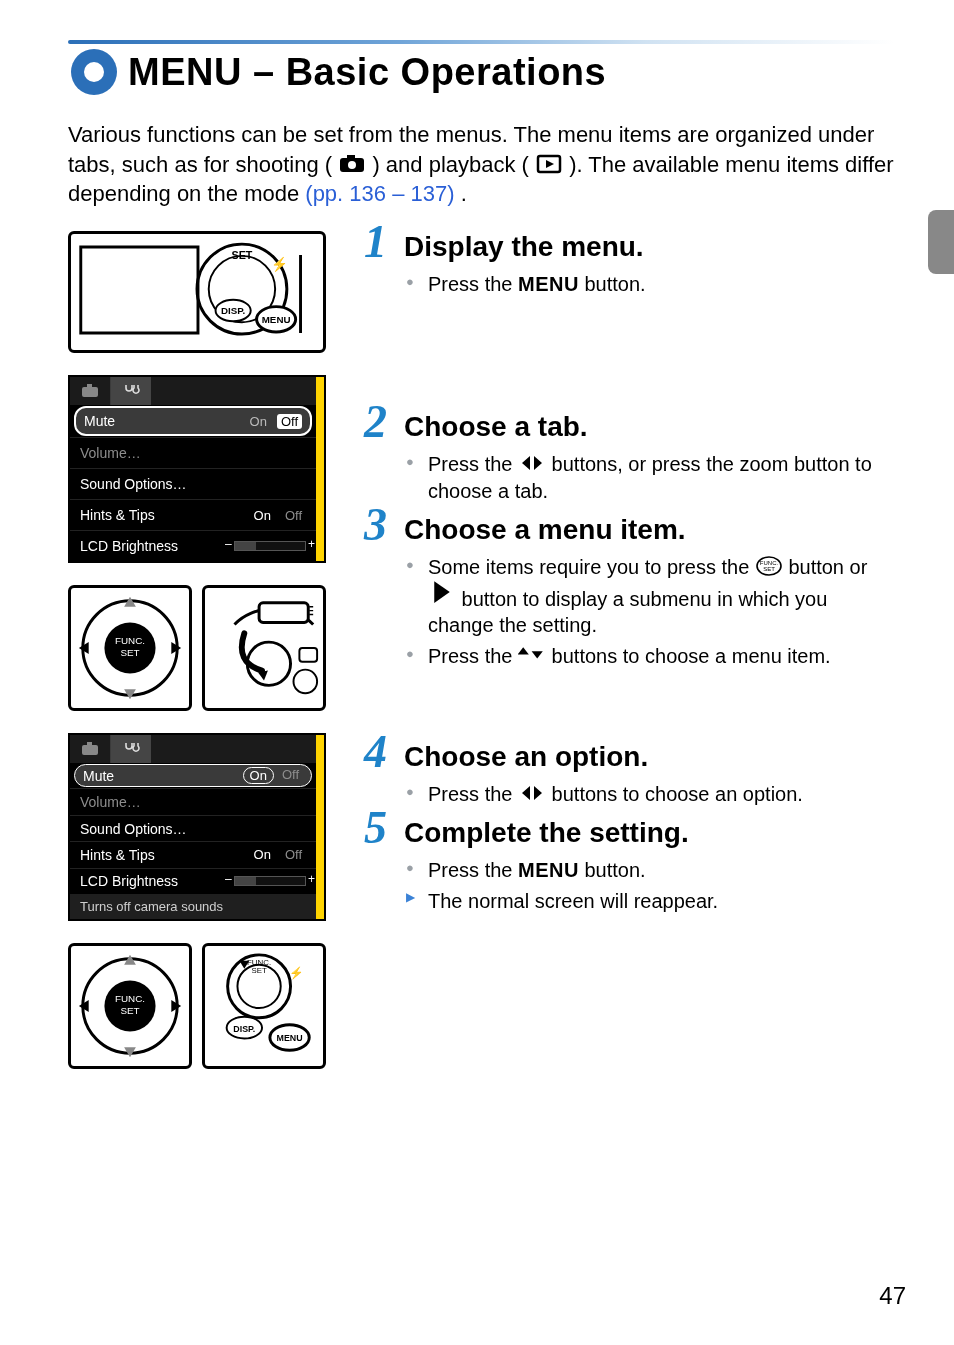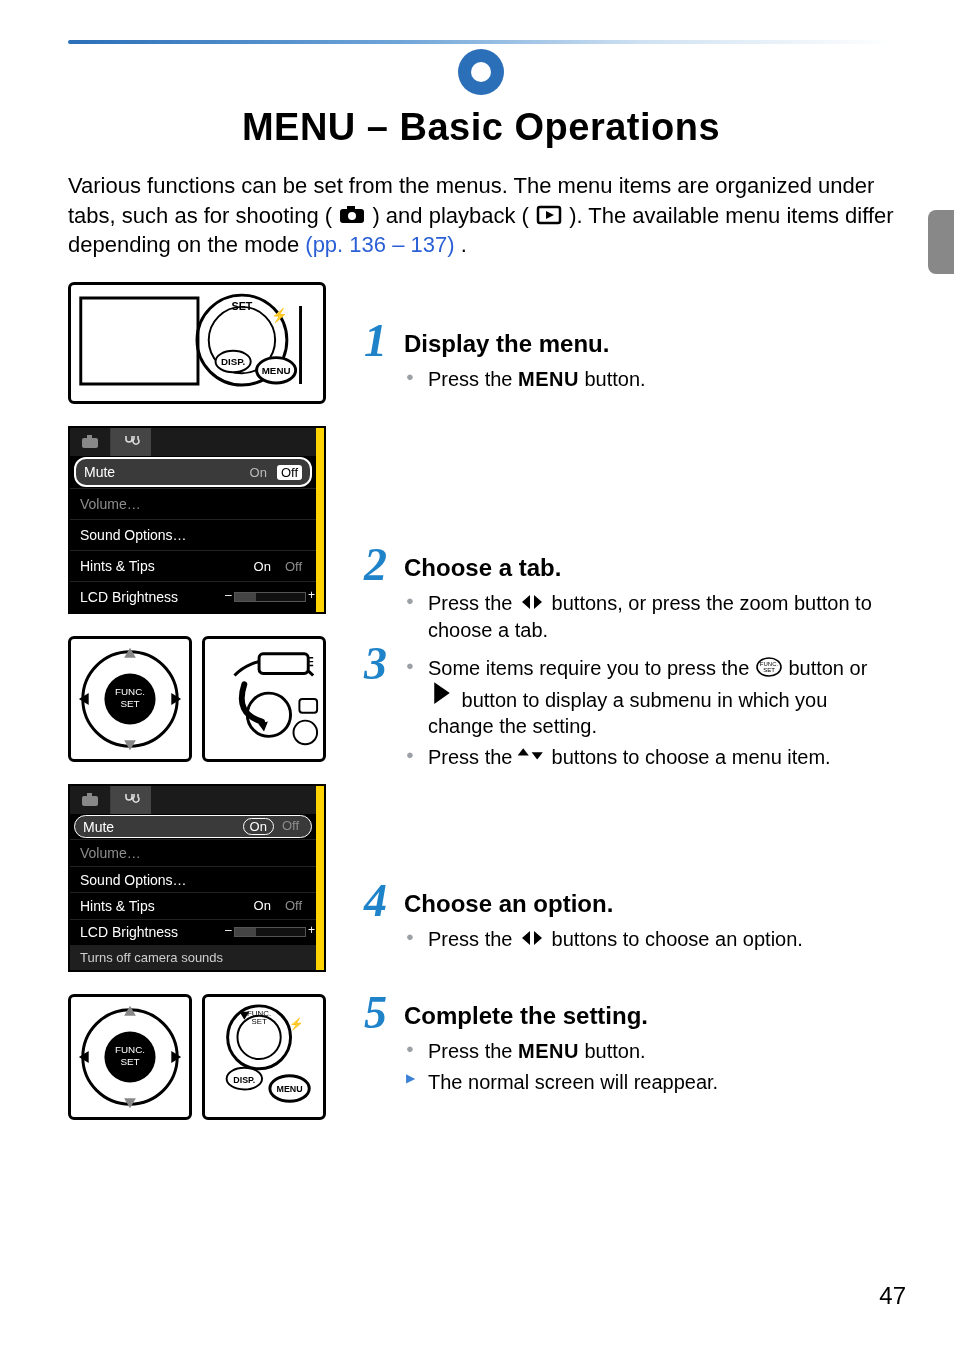--- a/index.html
+++ b/index.html
@@ -19,21 +19,20 @@
     height: 4px;
     background: linear-gradient(90deg, #2b6fb8 0%, #6fa4d8 40%, #d0e2f2 70%, #fff 100%);
     margin-bottom: 2px;
     border-radius: 2px;
   }
   .title-row {
     display: flex;
     align-items: center;
     gap: 8px;
     margin-bottom: 14px;
-    flex-direction: column;
   }
   .title-bullet {
     width: 52px;
     height: 52px;
     flex: 0 0 auto;
   }
   .title-text {
     font-family: "Arial Black", Impact, sans-serif;
     font-size: 38px;
     font-weight: 900;
@@ -139,24 +138,23 @@
     left:0;
     top:-12px;
     font-family: Georgia, "Times New Roman", serif;
     font-style: italic;
     font-weight: bold;
     font-size: 46px;
     color: #1f83c9;
     line-height: 1;
   }
   .step-title {
-    font-size: 24px;
+    font-size: 28px;
     font-weight: bold;
     margin-bottom: 6px;
-    margin-top: 48px;
   }
   .step-body ul { margin:0 0 8px 0; padding-left: 24px; list-style: none;}
   .step-body li { position:relative; padding:2px 0; font-size:20px; line-height:1.32;}
   .bullet-circle::before {
     content:"●";
     position:absolute;
     left:-22px;
     top:4px;
     font-size: 13px;
     color:#9aa0a6;
@@ -425,20 +423,21 @@
                     <path d="M12 4 L4 11 L12 18 Z M16 4 L24 11 L16 18 Z" fill="#000"></path>
                   </svg>
                 </span><span> buttons, or press the zoom button to choose a tab.</span>
           </li>
         </ul>
           </div>
       </div>
 
       <div class="step" style="margin-top:8px;">
         <div class="step-num">3</div>
+        <div class="step-title">Choose a menu item.</div>
         <div class="step-body">
             <ul>
           <li class="bullet-circle">
             <span>Some items require you to press the </span><span class="inline-icon">
                   <svg viewBox="0 0 28 22">
                     <ellipse cx="14" cy="11" rx="12" ry="9" fill="none" stroke="#000" stroke-width="1.6"></ellipse>
                     <text x="14" y="10" font-size="6" text-anchor="middle">FUNC.</text>
                     <text x="14" y="16" font-size="6" text-anchor="middle">SET</text>
                   </svg>
                 </span><span> button or </span><span class="inline-icon">

